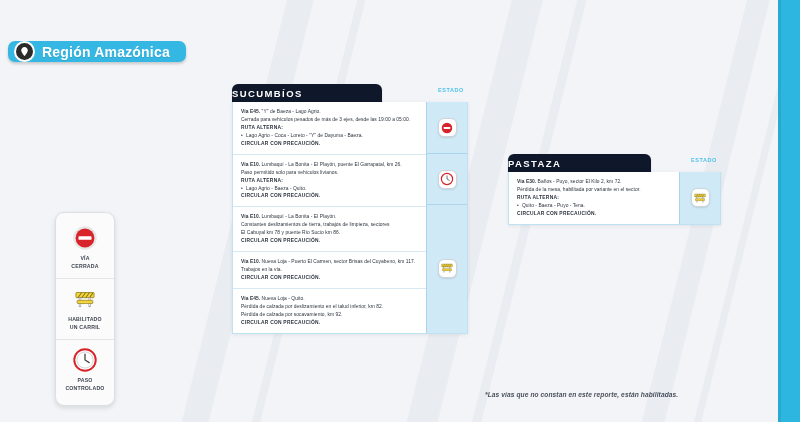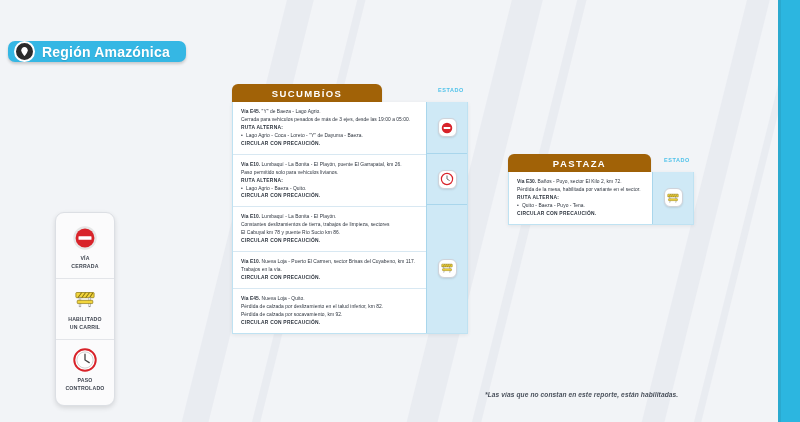--- a/index.html
+++ b/index.html
@@ -88,23 +88,23 @@
   .ic-sq {
     background:#fff; border:1px solid #cfd3da; border-radius:6px;
     display:flex; align-items:center; justify-content:center;
     box-shadow: 0 1px 2px rgba(0,0,0,.10);
   }
 
   
   .card { position: absolute; }
   .card-head {
     height: 18px;
-    background: #a16207;
+    background: #0f172a;
     border-radius: 6px 6px 0 0;
-    display:flex; align-items:center; justify-content:center;
+    display:flex; align-items:center; 
     box-shadow: 0 1px 2px rgba(0,0,0,.13);
   }
   .card-head span {
     color:#fff; font-weight:bold; font-size:9.5px; letter-spacing:1.4px;
   }
   .estado-lbl {
     position:absolute; top:3px;
     font-size:5.5px; font-weight:bold; color:#4fc2ea; letter-spacing:.6px;
   }
   .card-body {
@@ -294,21 +294,21 @@
               <rect x="27" y="17" width="3" height="15" fill="#fff" stroke="#9a9a9a" stroke-width="1"></rect>
               <rect x="7" y="22" width="26" height="5.5" rx="1" fill="#f2d53c" stroke="#8a7411" stroke-width="1.2"></rect>
             </svg>
           </span>
         </div>
         <div class="row-status" style="flex:1 1 auto;border-top:none;"></div>
       </div>
     </div>
   </div>
 
-  <div class="card" style="left:508px; top:154px; width:186px;">
+  <div class="card" style="left:508px; top:154px; width:213px;">
     <div class="card-head" style="width:143px;">
       <span>PASTAZA</span>
     </div>
     <div class="estado-lbl" style="right:4px;">ESTADO</div>
 
     <div class="card-body">
       <div class="col-text">
         <div class="row-text">
           <div class="ln head"><b>Vía E30.</b>
             <span>Baños - Puyo, sector El Kilo 2, km 72.</span></div>

